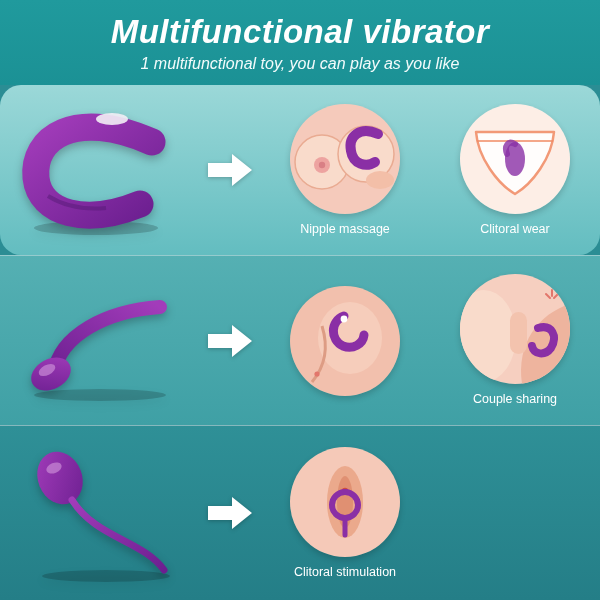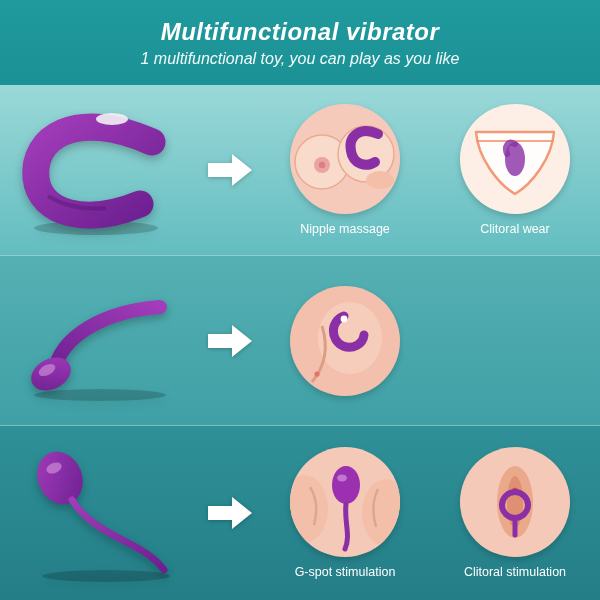--- a/index.html
+++ b/index.html
@@ -9,30 +9,30 @@
     background:#2b8d94;
   }
   
   .header{
     height:85px;background:linear-gradient(#209a9d,#1b9195);
     display:flex;flex-direction:column;align-items:center;justify-content:center;
     gap:4px;
   }
   .title{
     margin:0;color:#ffffff;font-style:italic;font-weight:800;
-    font-size:24px;letter-spacing:.5px;
+    font-size:33px;letter-spacing:.5px;
   }
   .subtitle{
     margin:0;color:#f2fbfb;font-style:italic;font-weight:400;font-size:16px;
   }
   
   .row{
     height:170px;display:flex;align-items:center;box-sizing:border-box;
   }
-  .row1{background:linear-gradient(#9bd8d8,#63bdc0);}
+  .row1{background:linear-gradient(#9bd8d8,#63bdc0);border-radius:21px;}
   .row2{background:linear-gradient(#55b0b3,#3fa0a5);border-top:1.5px solid rgba(255,255,255,.45);}
   .row3{height:175px;background:linear-gradient(#2f9097,#247e87);border-top:1.5px solid rgba(255,255,255,.45);}
   .product{
     width:200px;display:flex;align-items:center;justify-content:center;flex:none;
   }
   .product svg{filter:drop-shadow(0 4px 4px rgba(0,0,0,.25));}
   .arrowbox{
     width:60px;flex:none;display:flex;align-items:center;justify-content:center;
   }
   .arrowbox svg{filter:drop-shadow(0 1px 2px rgba(0,0,0,.25));}
@@ -132,20 +132,37 @@
         <svg width="110" height="110" viewBox="0 0 110 110">
           <rect width="110" height="110" fill="#f2c0ad"></rect>
           <ellipse cx="60" cy="52" rx="32" ry="36" fill="#f6cdbb"></ellipse>
           <path d="M22,96 Q42,72 32,40" fill="none" stroke="#dd9c84" stroke-width="3"></path>
           <circle cx="27" cy="88" r="2.6" fill="#e2766b"></circle>
           <path d="M54,30 C40,35 40,54 53,60 C63,64 73,58 74,49" fill="none" stroke="#8a2fa5" stroke-width="9" stroke-linecap="round"></path>
           <circle cx="54" cy="33" r="3.4" fill="#ffffff"></circle>
         </svg>
       </div>
     </div>
+    <div class="use">
+      <div class="circle">
+        <svg width="110" height="110" viewBox="0 0 110 110">
+          <rect width="110" height="110" fill="#f6cfc0"></rect>
+          <path d="M62,110 C56,70 78,40 110,30 L110,110 Z" fill="#eeb49e"></path>
+          <ellipse cx="24" cy="62" rx="32" ry="46" fill="#f9dbcb"></ellipse>
+          <rect x="50" y="38" width="17" height="42" rx="8.5" fill="#f3c3ae"></rect>
+          <path d="M78,54 C92,50 98,62 91,74 C85,82 74,81 72,72" fill="none" stroke="#8a2fa5" stroke-width="8" stroke-linecap="round"></path>
+          <g stroke="#e2766b" stroke-width="2" stroke-linecap="round">
+            <path d="M92,16 L92,22"></path>
+              <path d="M86,20 L90,24"></path>
+              <path d="M98,20 L94,24"></path>
+          </g>
+        </svg>
+      </div>
+      <div class="caption">Couple sharing</div>
+    </div>
   </div>
 
   <div class="row row3">
     <div class="product">
       <svg width="172" height="150" viewBox="0 0 172 150">
         <defs>
           <linearGradient id="pg3" x1="0" y1="0" x2="1" y2="1">
             <stop offset="0" stop-color="#a23cba"></stop>
               <stop offset="1" stop-color="#6c1f90"></stop>
           </linearGradient>
@@ -158,34 +175,20 @@
     </div>
     <div class="arrowbox">
       <svg width="48" height="40" viewBox="0 0 48 40">
         <polygon points="2,13 26,13 26,4 46,20 26,36 26,27 2,27" fill="#ffffff"></polygon>
       </svg>
     </div>
     <div class="use">
       <div class="circle">
         <svg width="110" height="110" viewBox="0 0 110 110">
           <rect width="110" height="110" fill="#f5c9b8"></rect>
-          <ellipse cx="14" cy="62" rx="24" ry="34" fill="#f3bfa8"></ellipse>
-          <ellipse cx="96" cy="66" rx="24" ry="34" fill="#f3bfa8"></ellipse>
-          <path d="M20,40 Q30,56 24,78 M88,42 Q80,58 86,80" fill="none" stroke="#e0a58d" stroke-width="2.5"></path>
-          <ellipse cx="56" cy="38" rx="14" ry="19" fill="#9b30b0"></ellipse>
-          <ellipse cx="52" cy="31" rx="5" ry="3.5" fill="#c98ad6" opacity=".8"></ellipse>
-          <path d="M56,57 C54,76 61,88 55,102" fill="none" stroke="#8a2fa5" stroke-width="5" stroke-linecap="round"></path>
-        </svg>
-      </div>
-      <div class="caption">G-spot stimulation</div>
-    </div>
-    <div class="use">
-      <div class="circle">
-        <svg width="110" height="110" viewBox="0 0 110 110">
-          <rect width="110" height="110" fill="#f5c9b8"></rect>
           <ellipse cx="55" cy="55" rx="18" ry="36" fill="#eba98c"></ellipse>
           <ellipse cx="55" cy="55" rx="8" ry="26" fill="#e09072"></ellipse>
           <circle cx="55" cy="44" r="3.2" fill="#cf4d3e"></circle>
           <circle cx="55" cy="58" r="13" fill="none" stroke="#8a2fa5" stroke-width="6"></circle>
           <path d="M55,72 L55,88" stroke="#8a2fa5" stroke-width="5" stroke-linecap="round"></path>
         </svg>
       </div>
       <div class="caption">Clitoral stimulation</div>
     </div>
   </div>

